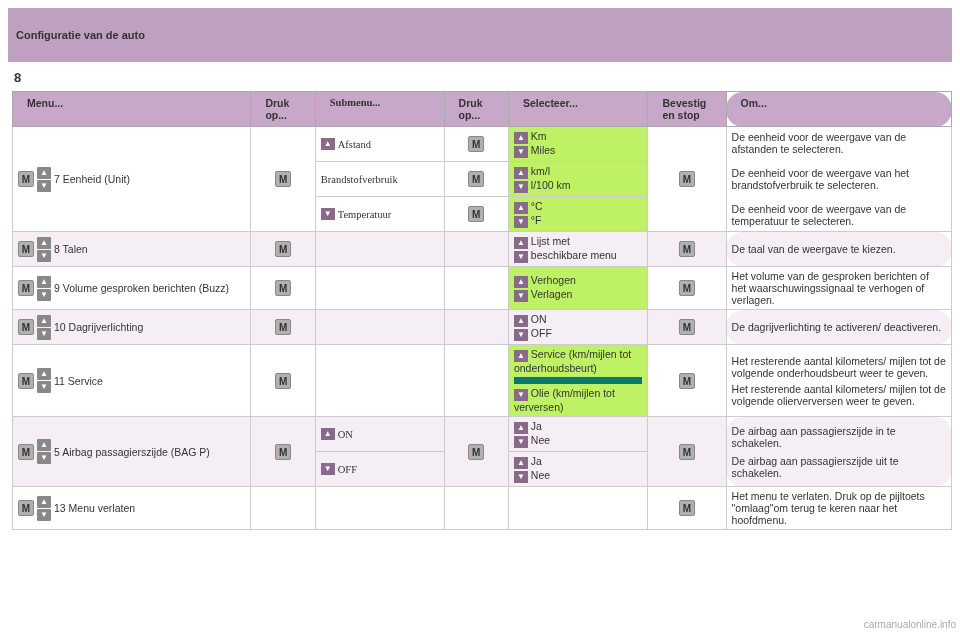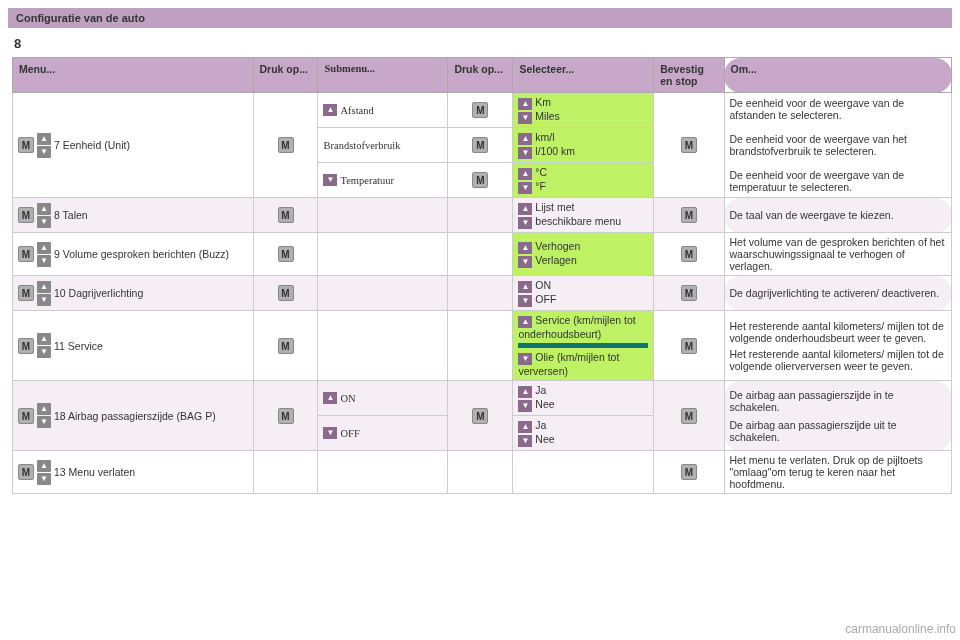--- a/index.html
+++ b/index.html
@@ -10,36 +10,36 @@
       color: #333;
     }
     .page {
       width: 960px;
       min-height: 640px;
       background: #fff;
       padding: 8px;
     }
     .page-title-bar {
       background: #c0a0c0;
-      padding: 4px 8px;
+      padding: 21px 8px;
       font-size: 11px;
       font-weight: bold;
       color: #333;
       margin-bottom: 6px;
       display: flex;
       align-items: center;
     }
     table {
       border-collapse: collapse;
       width: 940px;
       font-size: 10.5px;
     }
     th {
       background: #c8a8c8;
-      padding: 5px 6px;
+      padding: 5px 14px;
       text-align: left;
       font-weight: bold;
       border: 1px solid #aaa;
       vertical-align: top;
     }
     td {
       border: 1px solid #ccc;
       padding: 3px 5px;
       vertical-align: middle;
     }
@@ -131,23 +131,23 @@
       width: 14px;
       height: 12px;
       background: #8a6a8a;
       color: white;
       font-size: 8px;
       text-align: center;
       line-height: 12px;
     }
     .watermark {
       position: fixed;
-      bottom: 4px;
+      bottom: 10px;
       right: 4px;
-      font-size: 12px;
+      font-size: 10px;
       color: #aaa;
       font-family: Arial;
     }
   </style>
 </head>
 <body>
 
 <div class="page">
   <div class="page-title-bar">
     <span>Configuratie van de auto</span>
@@ -295,38 +295,38 @@
     <span class="btn-up">▲</span>
     <span class="btn-down">▼</span>
   </span>
                   <span>11 Service</span>
                 </div>
       </td>
       <td class="col-druk1" style="text-align:center;"><span class="btn-m">M</span></td>
       <td class="col-sub"></td>
       <td class="col-druk2"></td>
       <td class="col-select select-cell">
-        <div style="border-bottom:5px solid #0f766e; padding-bottom:3px; margin-bottom:3px;"><span class="arrow-up">▲</span> <span>Service (km/mijlen tot onderhoudsbeurt)</span></div>
+        <div style="border-bottom:7px solid #0f766e; padding-bottom:3px; margin-bottom:3px;"><span class="arrow-up">▲</span> <span>Service (km/mijlen tot onderhoudsbeurt)</span></div>
         <div><span class="arrow-down">▼</span> <span>Olie (km/mijlen tot verversen)</span></div>
       </td>
       <td class="col-bev" style="text-align:center;"><span class="btn-m">M</span></td>
       <td class="col-om">
         <div style="margin-bottom:4px;">Het resterende aantal kilometers/ mijlen tot de volgende onderhoudsbeurt weer te geven.</div>
         <div>Het resterende aantal kilometers/ mijlen tot de volgende olierverversen weer te geven.</div>
       </td>
     </tr>
             <tr class="shaded">
               <td rowspan="2" class="col-menu">
           <div class="cell-nav">
                   <span class="btn-m">M</span>
                   <span class="nav-group">
     <span class="btn-up">▲</span>
     <span class="btn-down">▼</span>
   </span>
-                  <span>18 Airbag passagierszijde (BAG P)</span>
+                  <span>5 Airbag passagierszijde (BAG P)</span>
                 </div>
         </td>
               <td rowspan="2" class="col-druk1" style="text-align:center;"><span class="btn-m">M</span></td>
               <td class="col-sub">
         <div class="cell-nav">
                   <span class="sub-arrow">▲</span> 
                   <span>ON</span>
                 </div>
       </td>
               <td rowspan="2" class="col-druk2" style="text-align:center;"><span class="btn-m">M</span></td>

